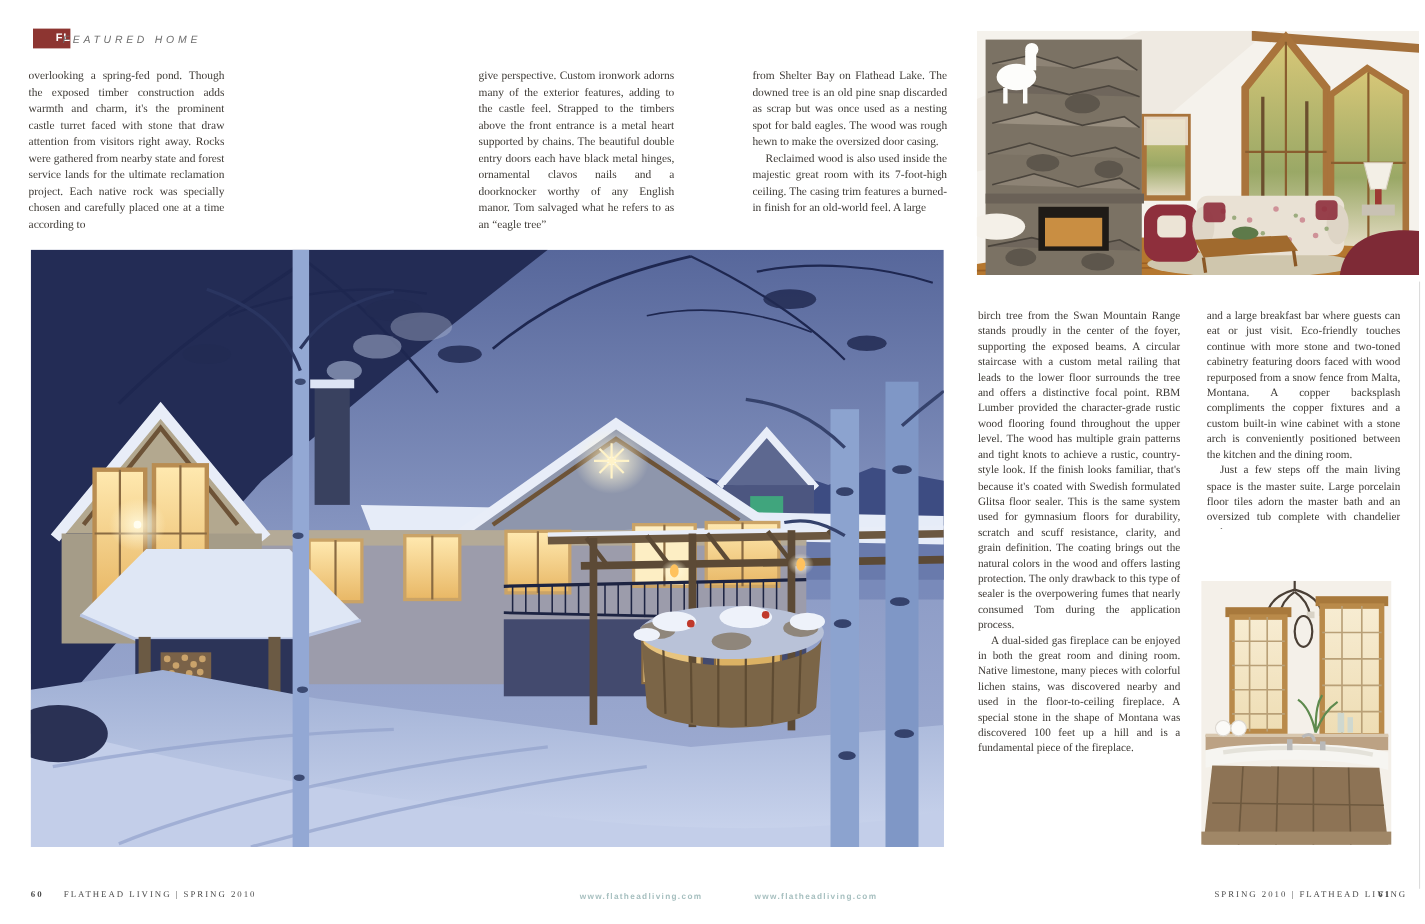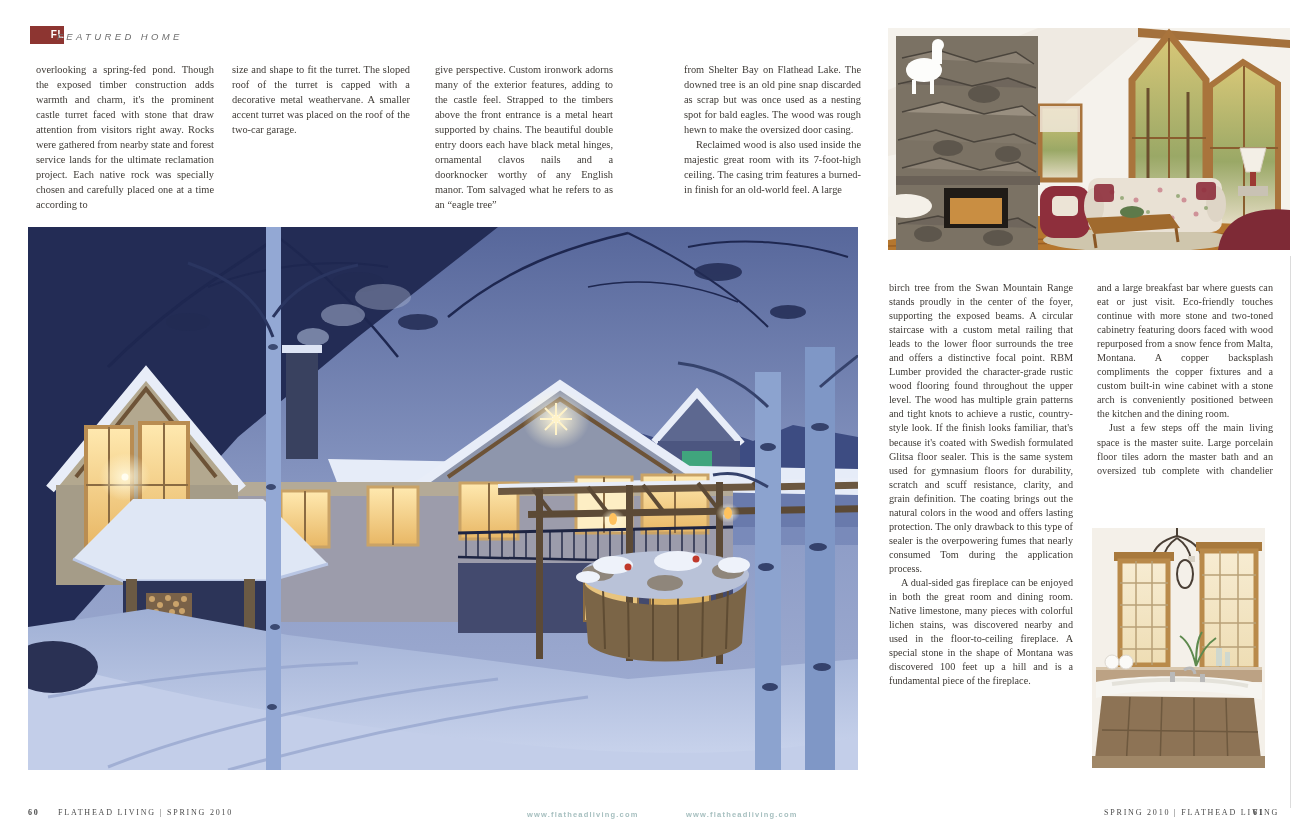--- a/index.html
+++ b/index.html
@@ -33,25 +33,24 @@
   .edge-line{width:1px;background:#dcdcdc;}
 </style>
 </head>
 <body>
 
 <div class="spread">
 
   <div class="abs logo-badge">FL</div>
   <div class="abs section-label">FEATURED HOME</div>
 
-  <div class="abs col lp" style="left:36px;top:62px;width:178px;height:150px">
+  <div class="abs col lp" style="left:26px;top:62px;width:178px;height:150px">
     <p>overlooking a spring-fed pond. Though the exposed timber construction adds warmth and charm, it's the prominent castle turret faced with stone that draw attention from visitors right away. Rocks were gathered from nearby state and forest service lands for the ultimate reclamation project. Each native rock was specially chosen and carefully placed one at a time according to</p>
   </div>
   <div class="abs col lp" style="left:232px;top:62px;width:178px;height:150px">
-    <p>size and shape to fit the turret. The sloped roof of the turret is capped with a decorative metal weathervane. A smaller accent turret was placed on the roof of the two-car garage.</p>
   </div>
   <div class="abs col lp" style="left:435px;top:62px;width:178px;height:150px">
     <p>give perspective. Custom ironwork adorns many of the exterior features, adding to the castle feel. Strapped to the timbers above the front entrance is a metal heart supported by chains. The beautiful double entry doors each have black metal hinges, ornamental clavos nails and a doorknocker worthy of any English manor. Tom salvaged what he refers to as an “eagle tree”</p>
   </div>
   <div class="abs col lp" style="left:684px;top:62px;width:177px;height:150px">
     <p>from Shelter Bay on Flathead Lake. The downed tree is an old pine snap discarded as scrap but was once used as a nesting spot for bald eagles. The wood was rough hewn to make the oversized door casing.</p>
     <p class="indent">Reclaimed wood is also used inside the majestic great room with its 7-foot-high ceiling. The casing trim features a burned-in finish for an old-world feel. A large</p>
   </div>
 
   <figure class="abs" style="left:28px;top:227px">

